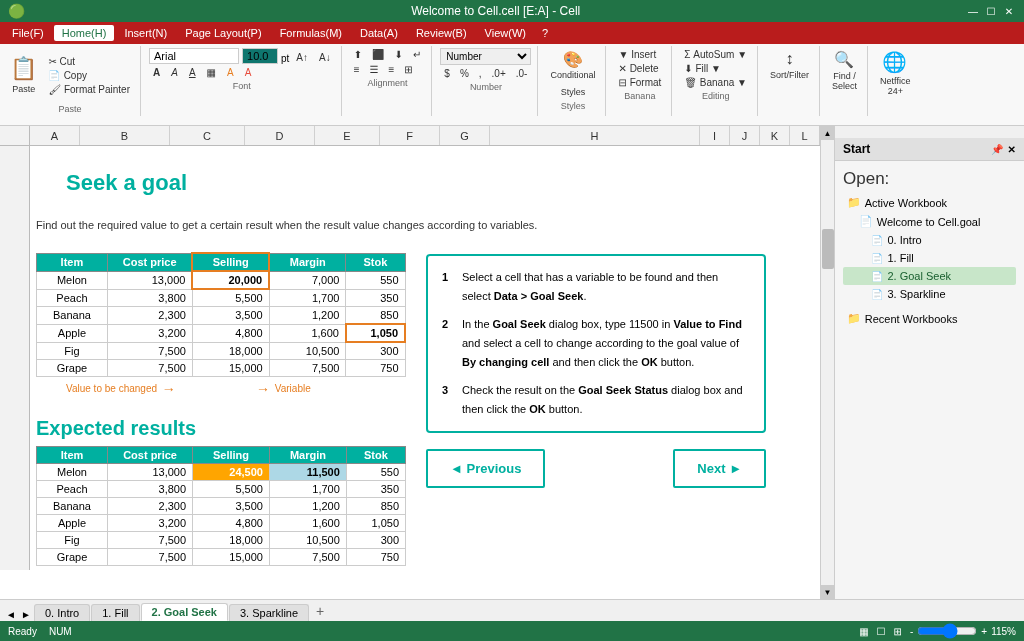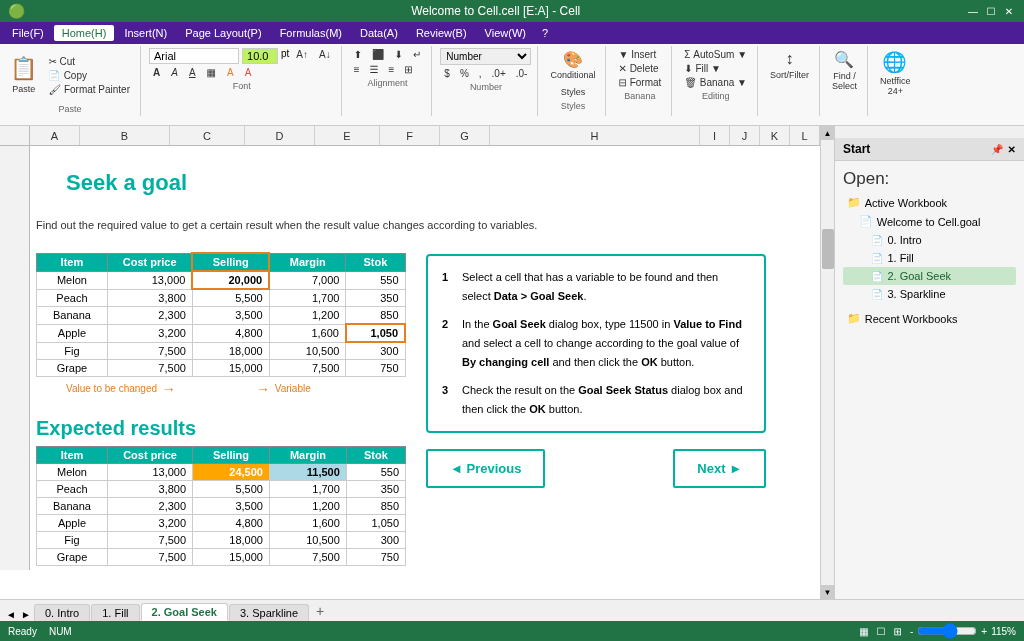--- a/index.html
+++ b/index.html
@@ -16,21 +16,21 @@
       padding: 0 8px;
       font-size: 11px;
     }
     .title-bar-left { display: flex; align-items: center; gap: 6px; }
     .title-bar-center { flex: 1; text-align: center; font-size: 12px; }
     .title-bar-controls { display: flex; gap: 4px; }
     .title-btn { width: 14px; height: 14px; border: none; cursor: pointer; font-size: 10px; display: flex; align-items: center; justify-content: center; background: transparent; color: white; }
 
     
     .menu-bar {
-      background: #4c1d95;
+      background: #b91c1c;
       height: 22px;
       display: flex;
       align-items: center;
       padding: 0 4px;
       gap: 2px;
     }
     .menu-item {
       color: white;
       padding: 2px 8px;
       cursor: pointer;
@@ -218,21 +218,21 @@
     
     .font-selector {
       border: 1px solid #ccc;
       background: white;
       padding: 1px 4px;
       font-size: 11px;
       width: 90px;
     }
     .font-size-selector {
       border: 1px solid #ccc;
-      background: #bef264;
+      background: #0f766e;
       padding: 1px 4px;
       font-size: 11px;
       width: 36px;
     }
   </style>
 </head>
 <body>
 
 <div style="width:1024px; height:641px; overflow:hidden; display:flex; flex-direction:column;">
 
@@ -272,21 +272,21 @@
           <div class="ribbon-small-btn">✂ Cut</div>
           <div class="ribbon-small-btn">📄 Copy</div>
           <div class="ribbon-small-btn">🖌 Format Painter</div>
         </div>
       </div>
       <div class="ribbon-group-label">Paste</div>
     </div>
 
     <div class="ribbon-group">
       <div style="display:flex; flex-direction:column; gap:2px;">
-        <div style="display:flex; gap:3px; align-items:flex-start;">
+        <div style="display:flex; gap:3px; align-items:flex-end;">
           <input class="font-selector" value="Arial" style="">
           <input class="font-size-selector" value="10.0" style="">
           <span style="font-size:10px;">pt</span>
           <span class="ribbon-small-btn">A↑</span>
           <span class="ribbon-small-btn">A↓</span>
         </div>
         <div style="display:flex; gap:3px; align-items:center;">
           <span class="ribbon-small-btn" style="font-weight:bold;">A</span>
           <span class="ribbon-small-btn" style="font-style:italic;">A</span>
           <span class="ribbon-small-btn" style="text-decoration:underline;">A</span>

